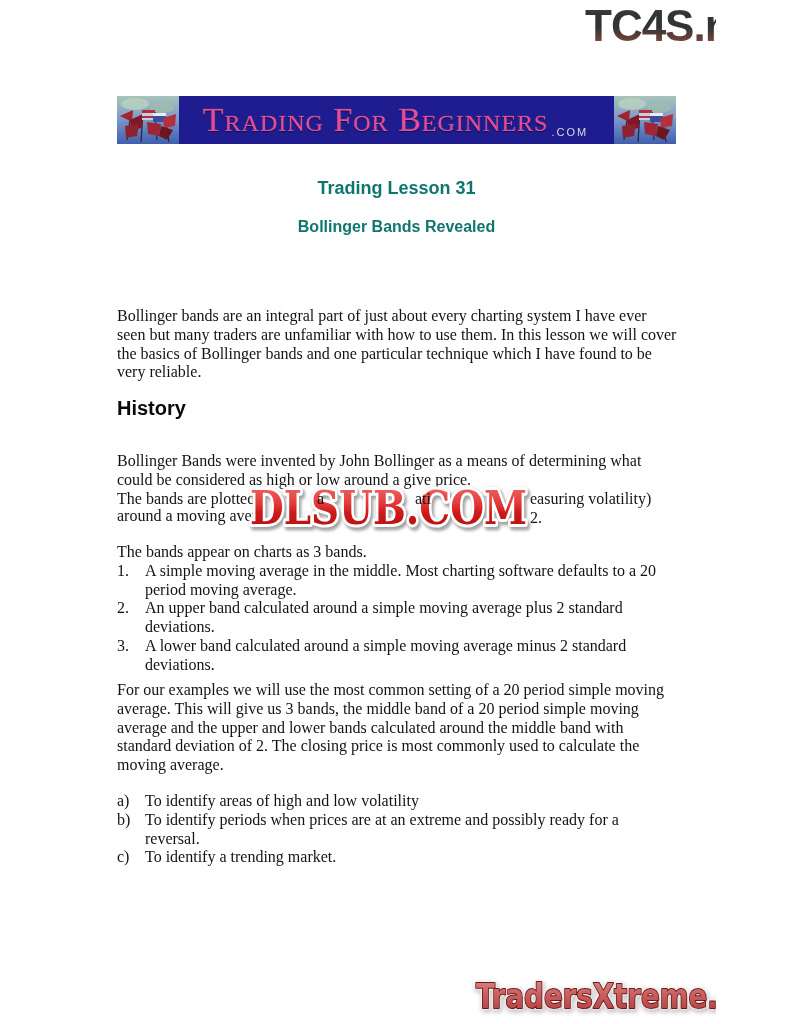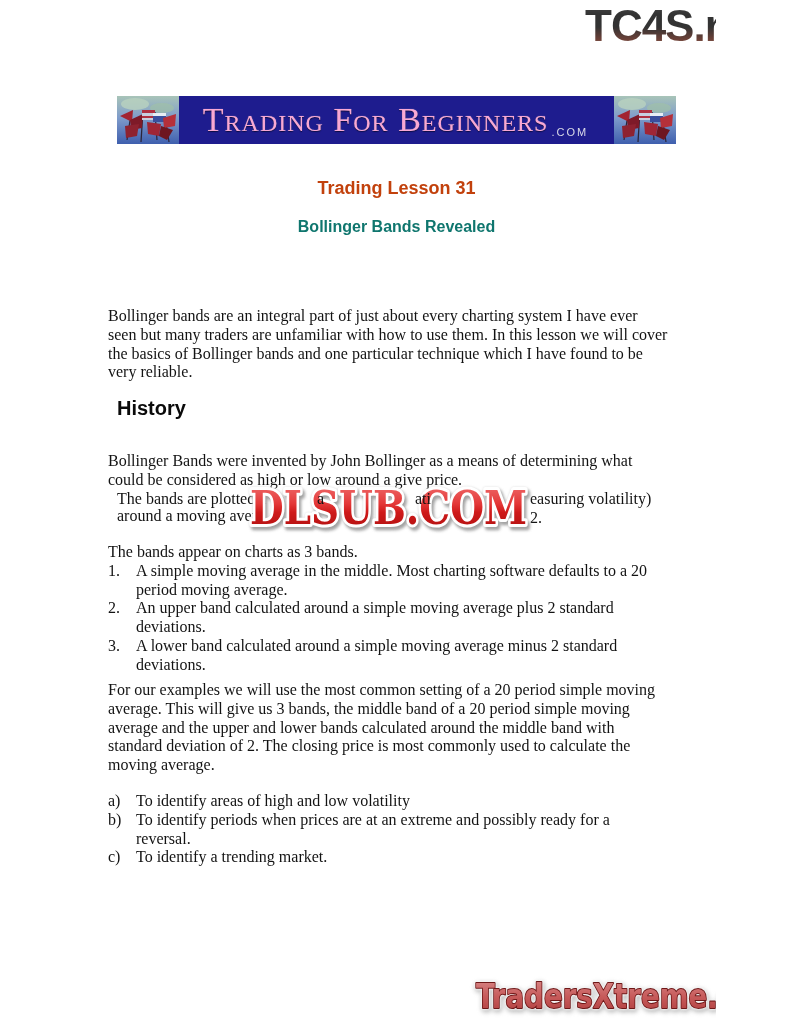--- a/index.html
+++ b/index.html
@@ -20,45 +20,45 @@
 
   
   .banner {
     position:absolute; left:117px; top:96px; width:559px; height:48px;
     background:#1e1c8e; display:flex; align-items:stretch;
   }
   .flags { width:62px; height:48px; flex:none; display:block; }
   .banner-center { flex:1; display:flex; align-items:center; justify-content:center; overflow:hidden; }
   .banner-title {
     font-family:"Liberation Serif", serif; font-variant:small-caps;
-    font-size:34px; line-height:48px; letter-spacing:1px; color:#f9a8d4;
+    font-size:34px; line-height:48px; letter-spacing:1px; color:#ec4899;
     text-shadow:0 1px 1px #0a0a40, 0 0 1px #9a9ac0;
     white-space:nowrap;
   }
   .banner-suffix {
     align-self:flex-end; margin:0 2px 6px 3px; font-family:"Liberation Sans", sans-serif;
     font-size:11px; letter-spacing:2px; color:#d9d9e8; text-transform:uppercase; white-space:nowrap;
   }
 
   
   .doc-title {
     position:absolute; left:117px; top:178px; width:559px; text-align:center;
-    font-family:"Liberation Sans", sans-serif; font-weight:bold; font-size:18px; color:#c2410c;
+    font-family:"Liberation Sans", sans-serif; font-weight:bold; font-size:18px; color:#0f766e;
   }
   .doc-subtitle {
     position:absolute; left:117px; top:218px; width:559px; text-align:center;
     font-family:"Liberation Sans", sans-serif; font-weight:bold; font-size:16px; color:#0f766e;
   }
   .section-heading {
     position:absolute; left:117px; width:560px;
     font-family:"Liberation Sans", sans-serif; font-weight:bold; font-size:20px; color:#0a0a0a;
   }
 
   
-  .para { position:absolute; left:108px; width:560px; font-size:16px; line-height:18.8px; }
+  .para { position:absolute; left:117px; width:560px; font-size:16px; line-height:18.8px; }
   .li { display:flex; }
   .li .marker { width:28px; flex:none; }
   .li .li-text { flex:1; }
   .li .narrow { max-width:503px; }
 
   
   .bands-block { position:absolute; left:117px; top:490px; width:562px; height:42px; font-size:16px; }
   .bands-block span { position:absolute; white-space:nowrap; }
   .frag { z-index:6; }
   .wm-svg { position:absolute; left:238px; top:479px; z-index:5;

